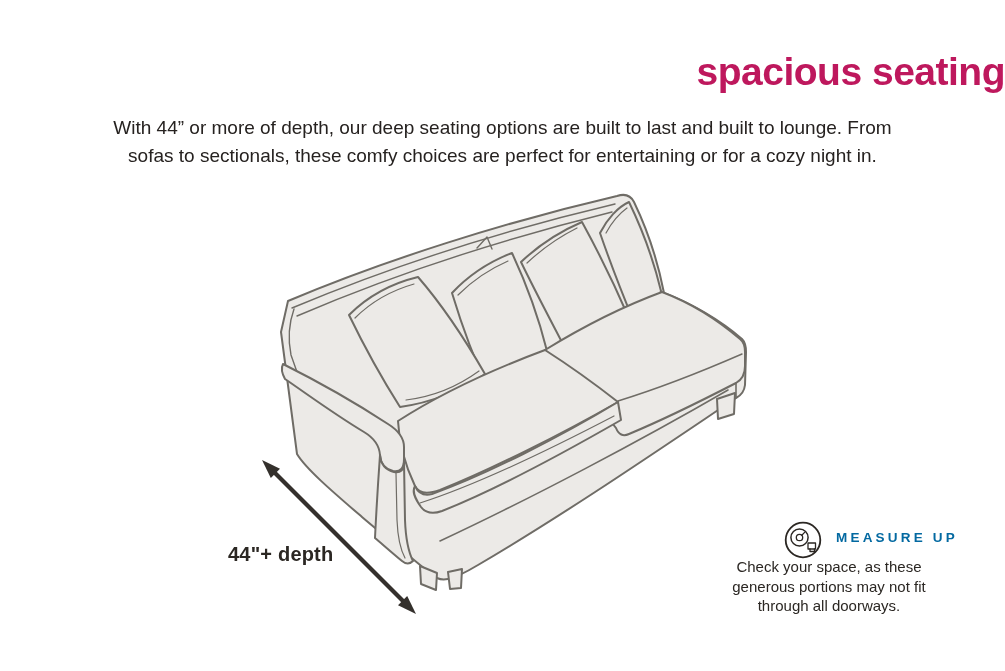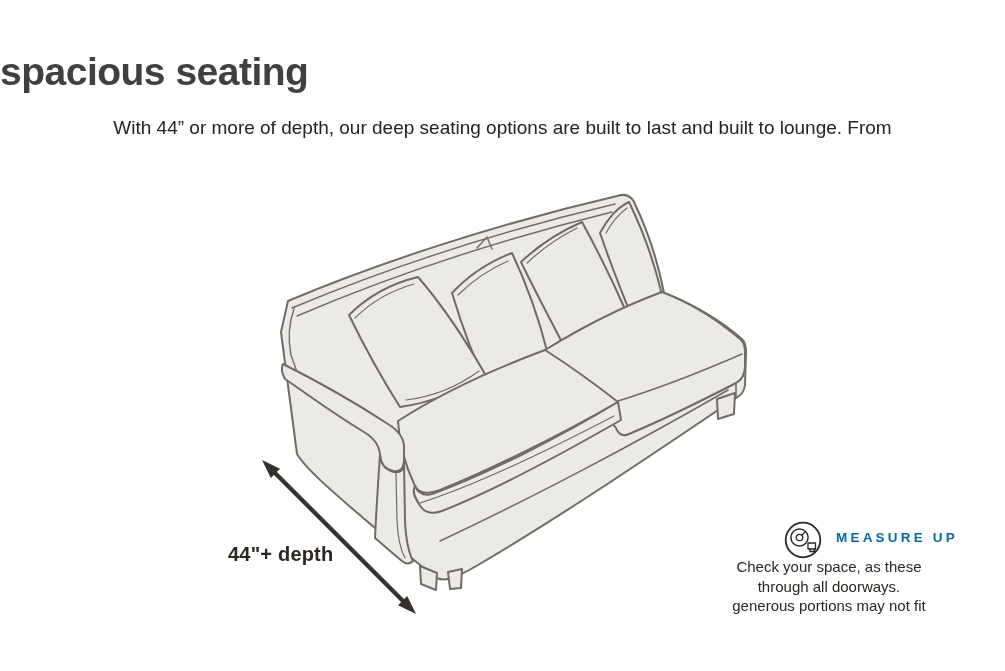--- a/index.html
+++ b/index.html
@@ -5,23 +5,23 @@
   html,body{margin:0;padding:0;}
   .page{
     position:relative;
     width:1005px;height:671px;
     background:#ffffff;
     font-family:"Liberation Sans","DejaVu Sans",sans-serif;
     overflow:hidden;
   }
   .title{
     position:absolute;top:50px;left:0;right:0;
-    text-align:left;
+    text-align:right;
     font-size:39px;font-weight:bold;letter-spacing:-0.5px;
-    color:#404040;
+    color:#be185d;
   }
   .intro{
     position:absolute;top:114px;left:0;right:0;
     text-align:center;
     font-size:19px;line-height:27.5px;
     color:#262220;
   }
   .intro span{display:block;}
   .scene{position:absolute;left:0;top:0;width:1005px;height:671px;}
   .depth-label{
@@ -46,20 +46,21 @@
 </style>
 </head>
 <body>
 
 <div class="page">
 
   <div class="title">spacious seating</div>
 
   <div class="intro">
     <span>With 44” or more of depth, our deep seating options are built to last and built to lounge. From</span>
+    <span>sofas to sectionals, these comfy choices are perfect for entertaining or for a cozy night in.</span>
   </div>
 
   <svg class="scene" viewBox="0 0 1005 671">
     <g fill="#eceae7" stroke="#6f6c66" stroke-width="2" stroke-linejoin="round" stroke-linecap="round">
 
       <path d="M 288,301 C 385,260 505,222 617,196 C 626,193 631,196 634,202 C 647,229 658,262 664,293 C 692,304 721,321 742,339 Q 746,343 746,352 L 745,385 Q 744,394 736,398 C 660,449 565,514 478,565 Q 458,577 448,579 Q 438,581 431,574 C 407,554 383,535 362,517 C 333,492 306,469 297,454 L 286,370 L 281,332 Z"></path>
 
       <g>
         <path d="M 717,399 L 735,393 L 734,414 L 718,419 Z"></path>
         <path d="M 420,566 L 437,573 L 436,590 L 421,584 Z"></path>
@@ -122,17 +123,17 @@
       <circle cx="17.5" cy="18.5" r="8.6" stroke-width="1.5"></circle>
       <circle cx="17.5" cy="18.5" r="3.2" stroke-width="1.3"></circle>
       <path d="M 19.8,16.2 L 22.6,13.4" stroke-width="1.3"></path>
       <path d="M 26,24 h 7.5 v 6 h -7.5 z" stroke-width="1.3"></path>
       <path d="M 28,30 v 2.5 h 4.5 v -2.5" stroke-width="1.3"></path>
     </g>
   </svg>
   <div class="mu-heading">MEASURE UP</div>
   <div class="mu-note">
     <span>Check your space, as these</span>
+    <span>generous portions may not fit</span>
     <span>through all doorways.</span>
-    <span>generous portions may not fit</span>
   </div>
 
 </div>
 
 </body></html>

